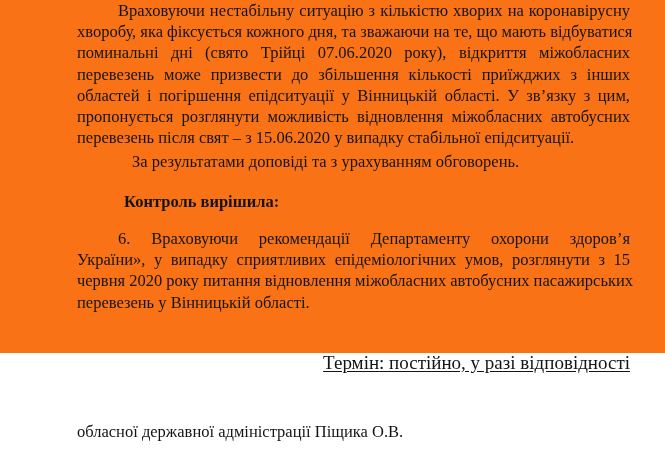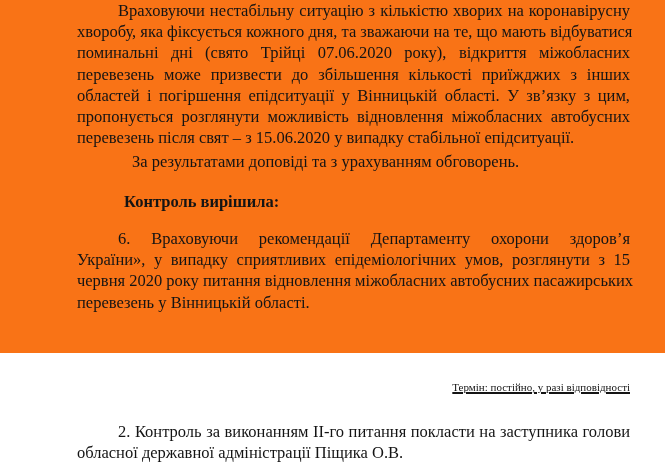--- a/index.html
+++ b/index.html
@@ -58,26 +58,25 @@
       font-size: 16.5px;
       line-height: 21px;
       white-space: nowrap;
     }
     .bold {
       font-weight: bold;
     }
     .deadline {
       position: absolute;
       right: 35px;
-      top: 377px;
-      font-size: 11px;
+      top: 352px;
+      font-size: 19px;
       line-height: 21px;
       text-align: right;
       white-space: nowrap;
-      text-decoration: underline;
     }
     .deadline span {
       display: block;
       text-decoration: underline;
       text-underline-offset: 2px;
     }
   </style>
 </head>
 <body>
 
@@ -104,17 +103,16 @@
     <span class="line">України», у випадку сприятливих епідеміологічних умов, розглянути з 15</span>
     <span class="line">червня 2020 року питання відновлення міжобласних автобусних пасажирських</span>
     <span class="line last">перевезень у Вінницькій області.</span>
   </div>
 
   <div class="deadline">
     <span>Термін: постійно, у разі відповідності</span>
   </div>
 
   <div class="para" style="top:421px;">
-    <span class="line first">2. Контроль за виконанням ІІ-го питання покласти на заступника голови</span>
     <span class="line last">обласної державної адміністрації Піщика О.В.</span>
   </div>
 
 </div>
 
 </body></html>

